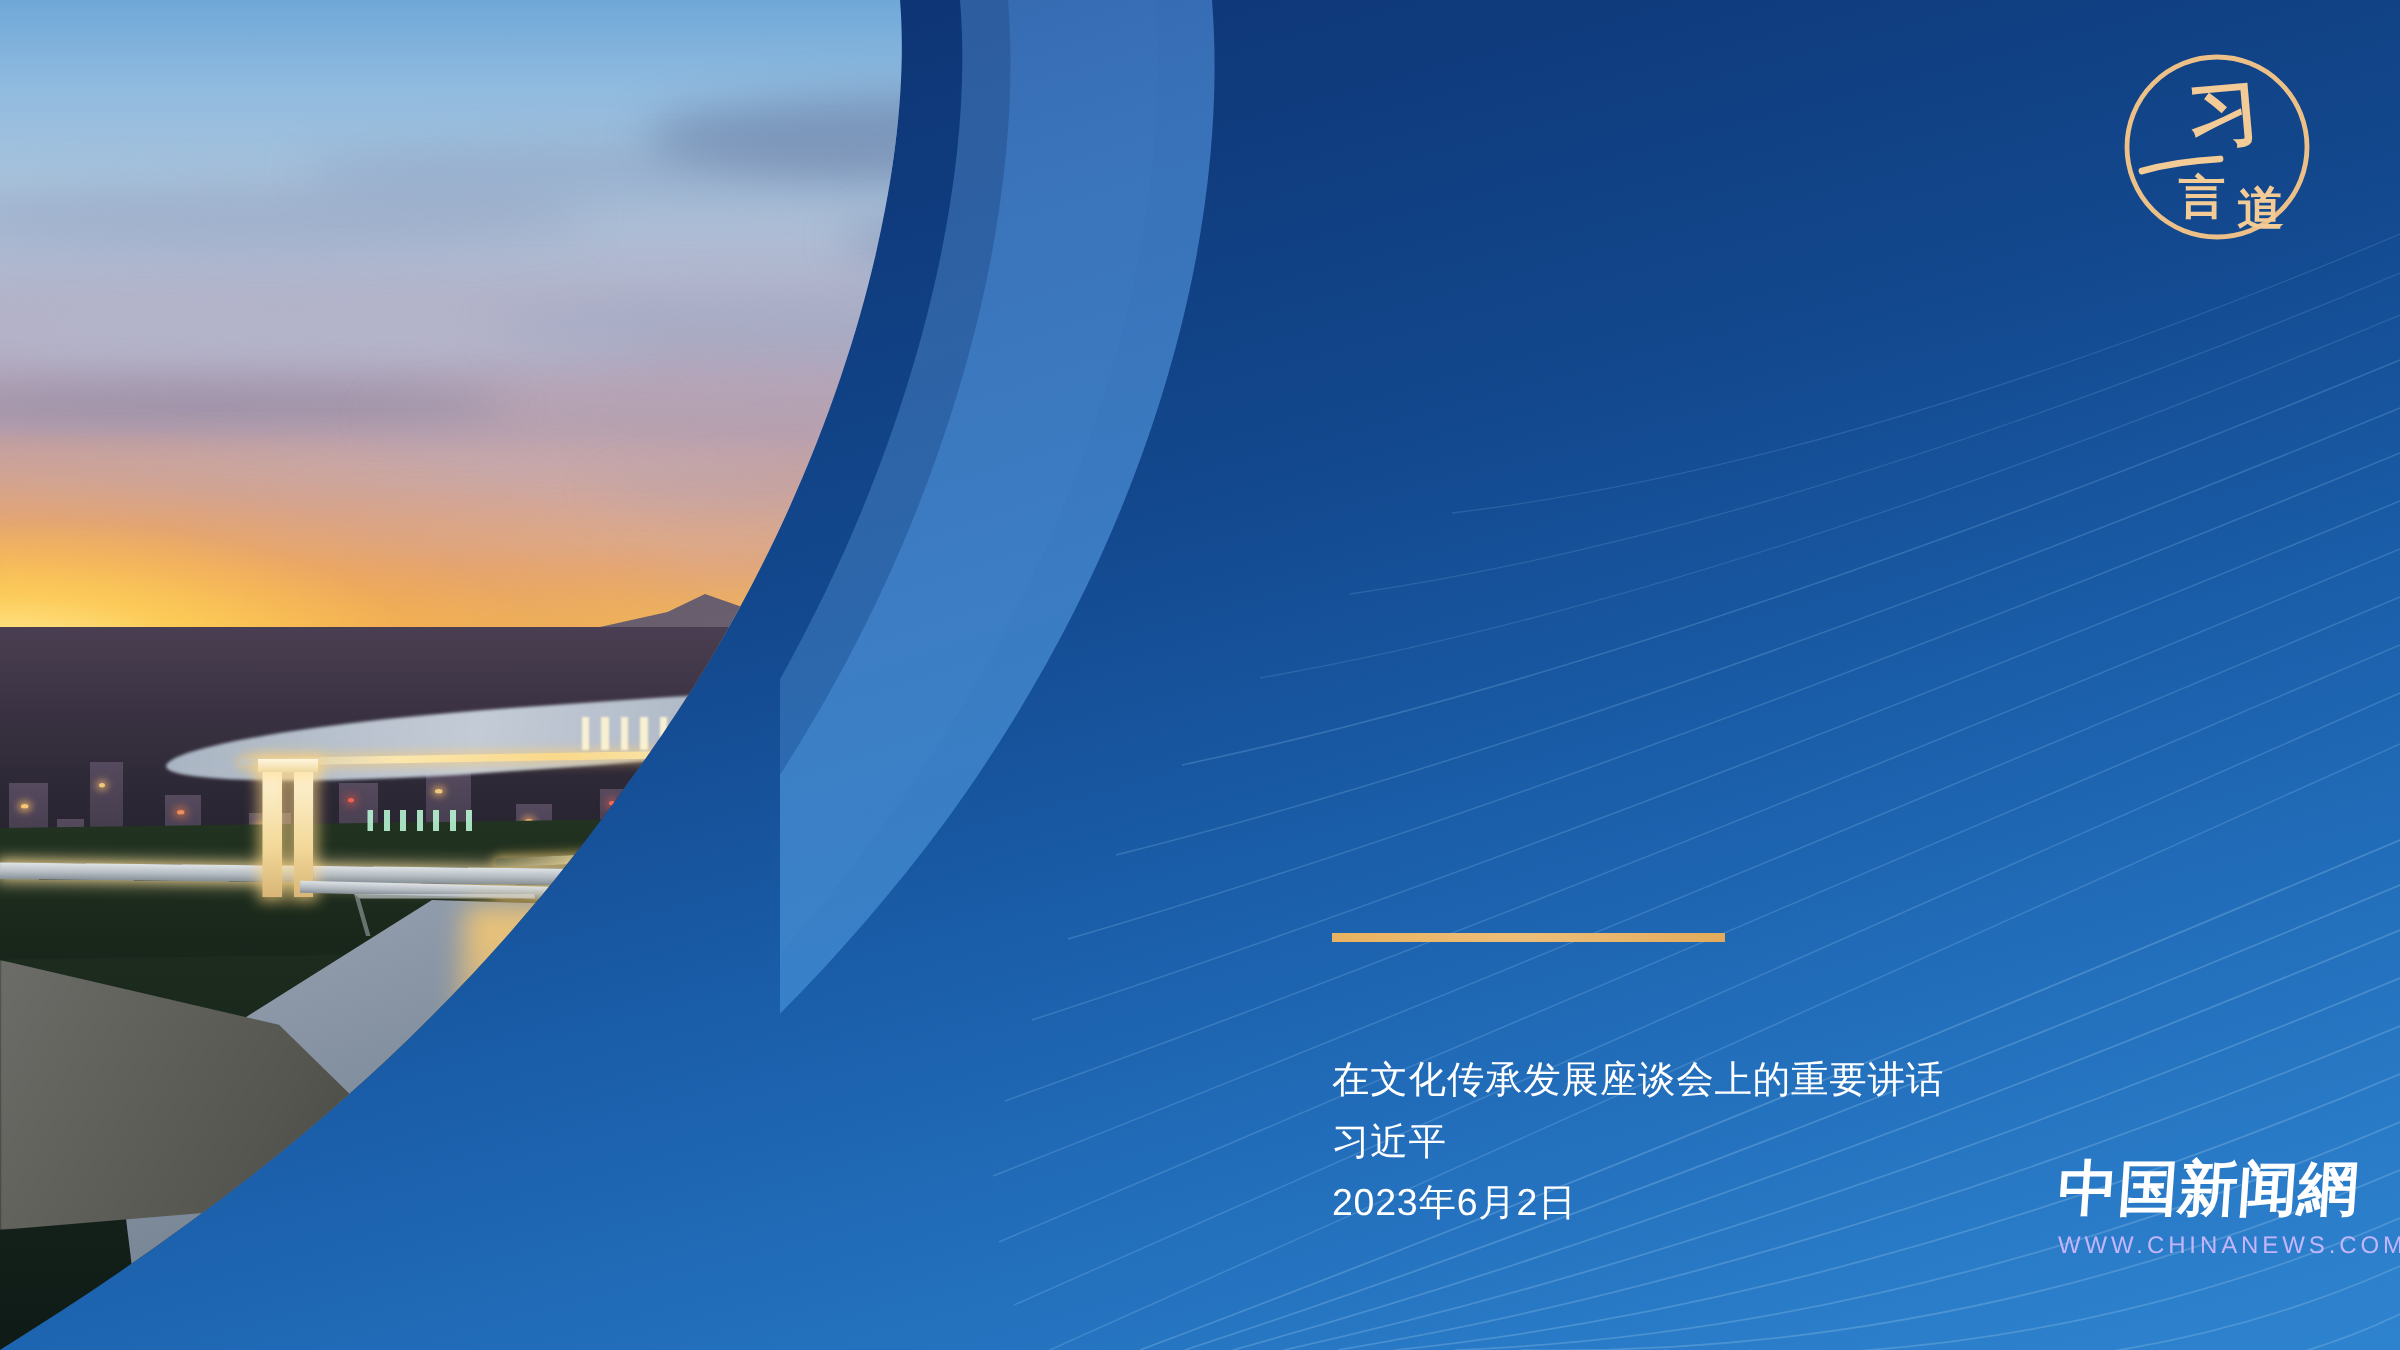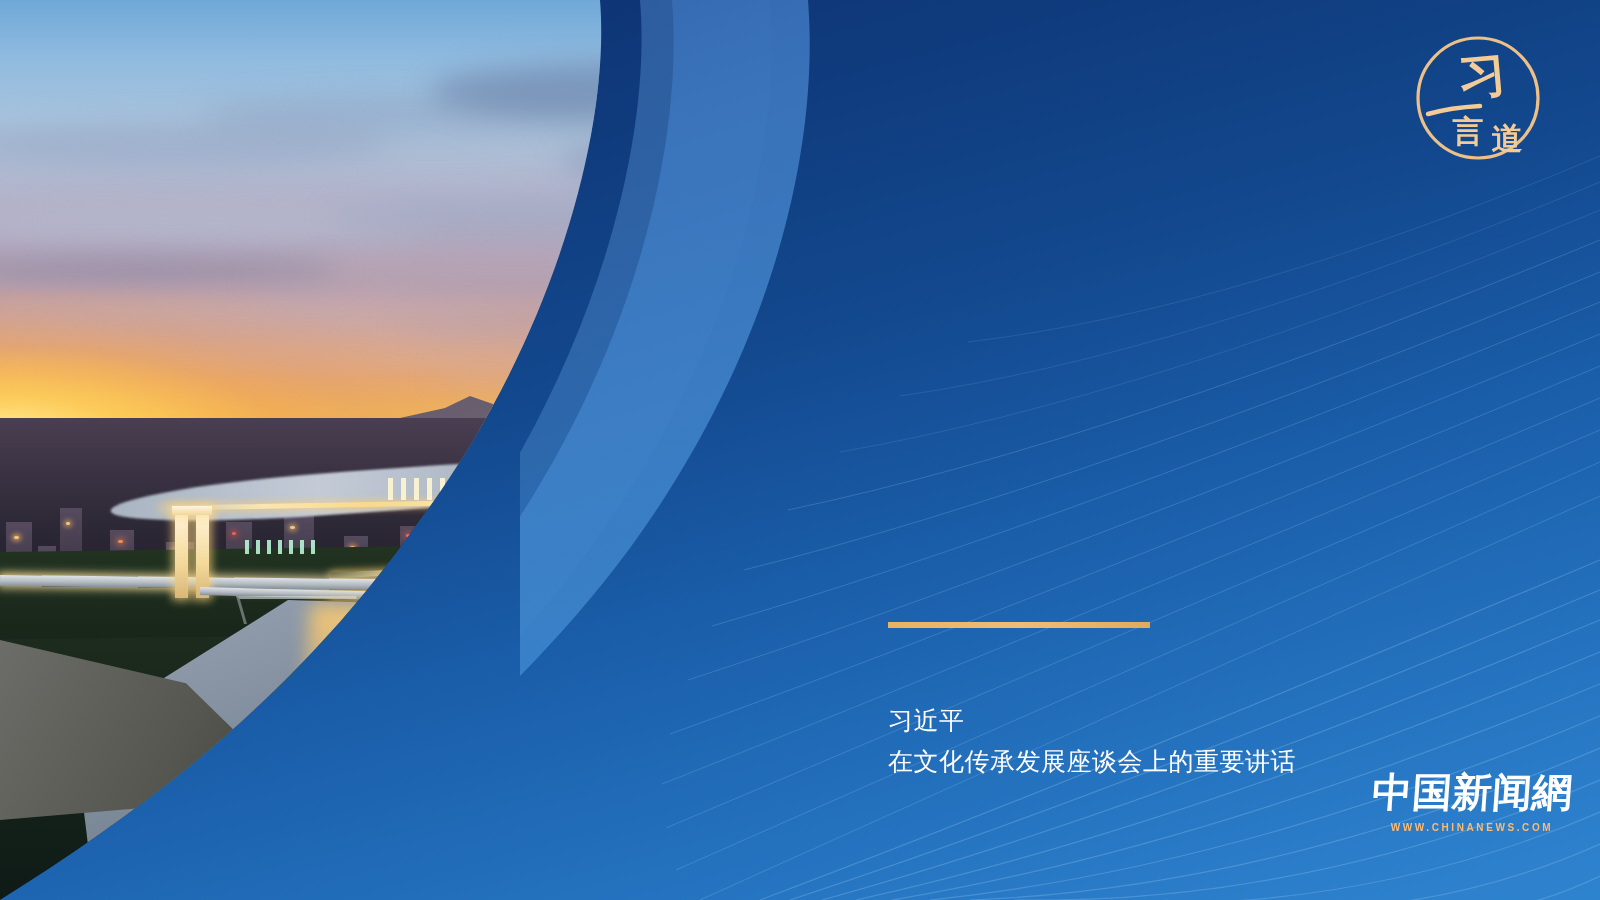--- a/index.html
+++ b/index.html
@@ -184,21 +184,21 @@
   .attrib div {
     font-size:25px; line-height:41px; color:#ffffff; font-weight:normal;
     white-space:nowrap; letter-spacing:0.5px;
   }
 
   
   .cnews { position:absolute; left:1372px; top:766px; width:200px; height:76px; }
   .cnews .cn-glyphs { display:block; }
   .cn-url {
     position:absolute; left:0; top:56px; width:200px; text-align:center;
-    font-size:10px; letter-spacing:2.6px; color:#fdba74; font-weight:bold;
+    font-size:16px; letter-spacing:2.6px; color:#c4b5fd; font-weight:normal;
     font-family:"Liberation Sans","DejaVu Sans",sans-serif;
   }
 </style>
 </head>
 <body>
 
 <div id="poster">
 
   <div class="panel-bg"></div>
 
@@ -396,22 +396,23 @@
         <text x="97" y="119" font-size="31" text-anchor="middle">道</text>
       </g>
       <path d="M18 84 C32 80 52 77 70 76" fill="none" stroke="#f2cb97" stroke-width="4.5" stroke-linecap="round"></path>
     </svg>
   </div>
 
 
   <div class="rule"></div>
 
   <div class="attrib">
+    <div>在文化传承发展座谈会上的重要讲话</div>
     <div>习近平</div>
-    <div>在文化传承发展座谈会上的重要讲话</div>
+    <div>2023年6月2日</div>
   </div>
 
   <div class="cnews">
     <svg class="cn-glyphs" width="200" height="52" viewBox="0 0 200 52" aria-hidden="true">
       <g fill="#ffffff" font-family="'Liberation Serif','DejaVu Serif',serif" font-weight="bold" font-size="40">
         <text x="2" y="40" transform="skewX(-4)">中</text>
         <text x="42" y="40" transform="skewX(-4)">国</text>
         <text x="82" y="40" transform="skewX(-4)">新</text>
         <text x="122" y="40" transform="skewX(-4)">闻</text>
         <text x="162" y="40" transform="skewX(-4)">網</text>

